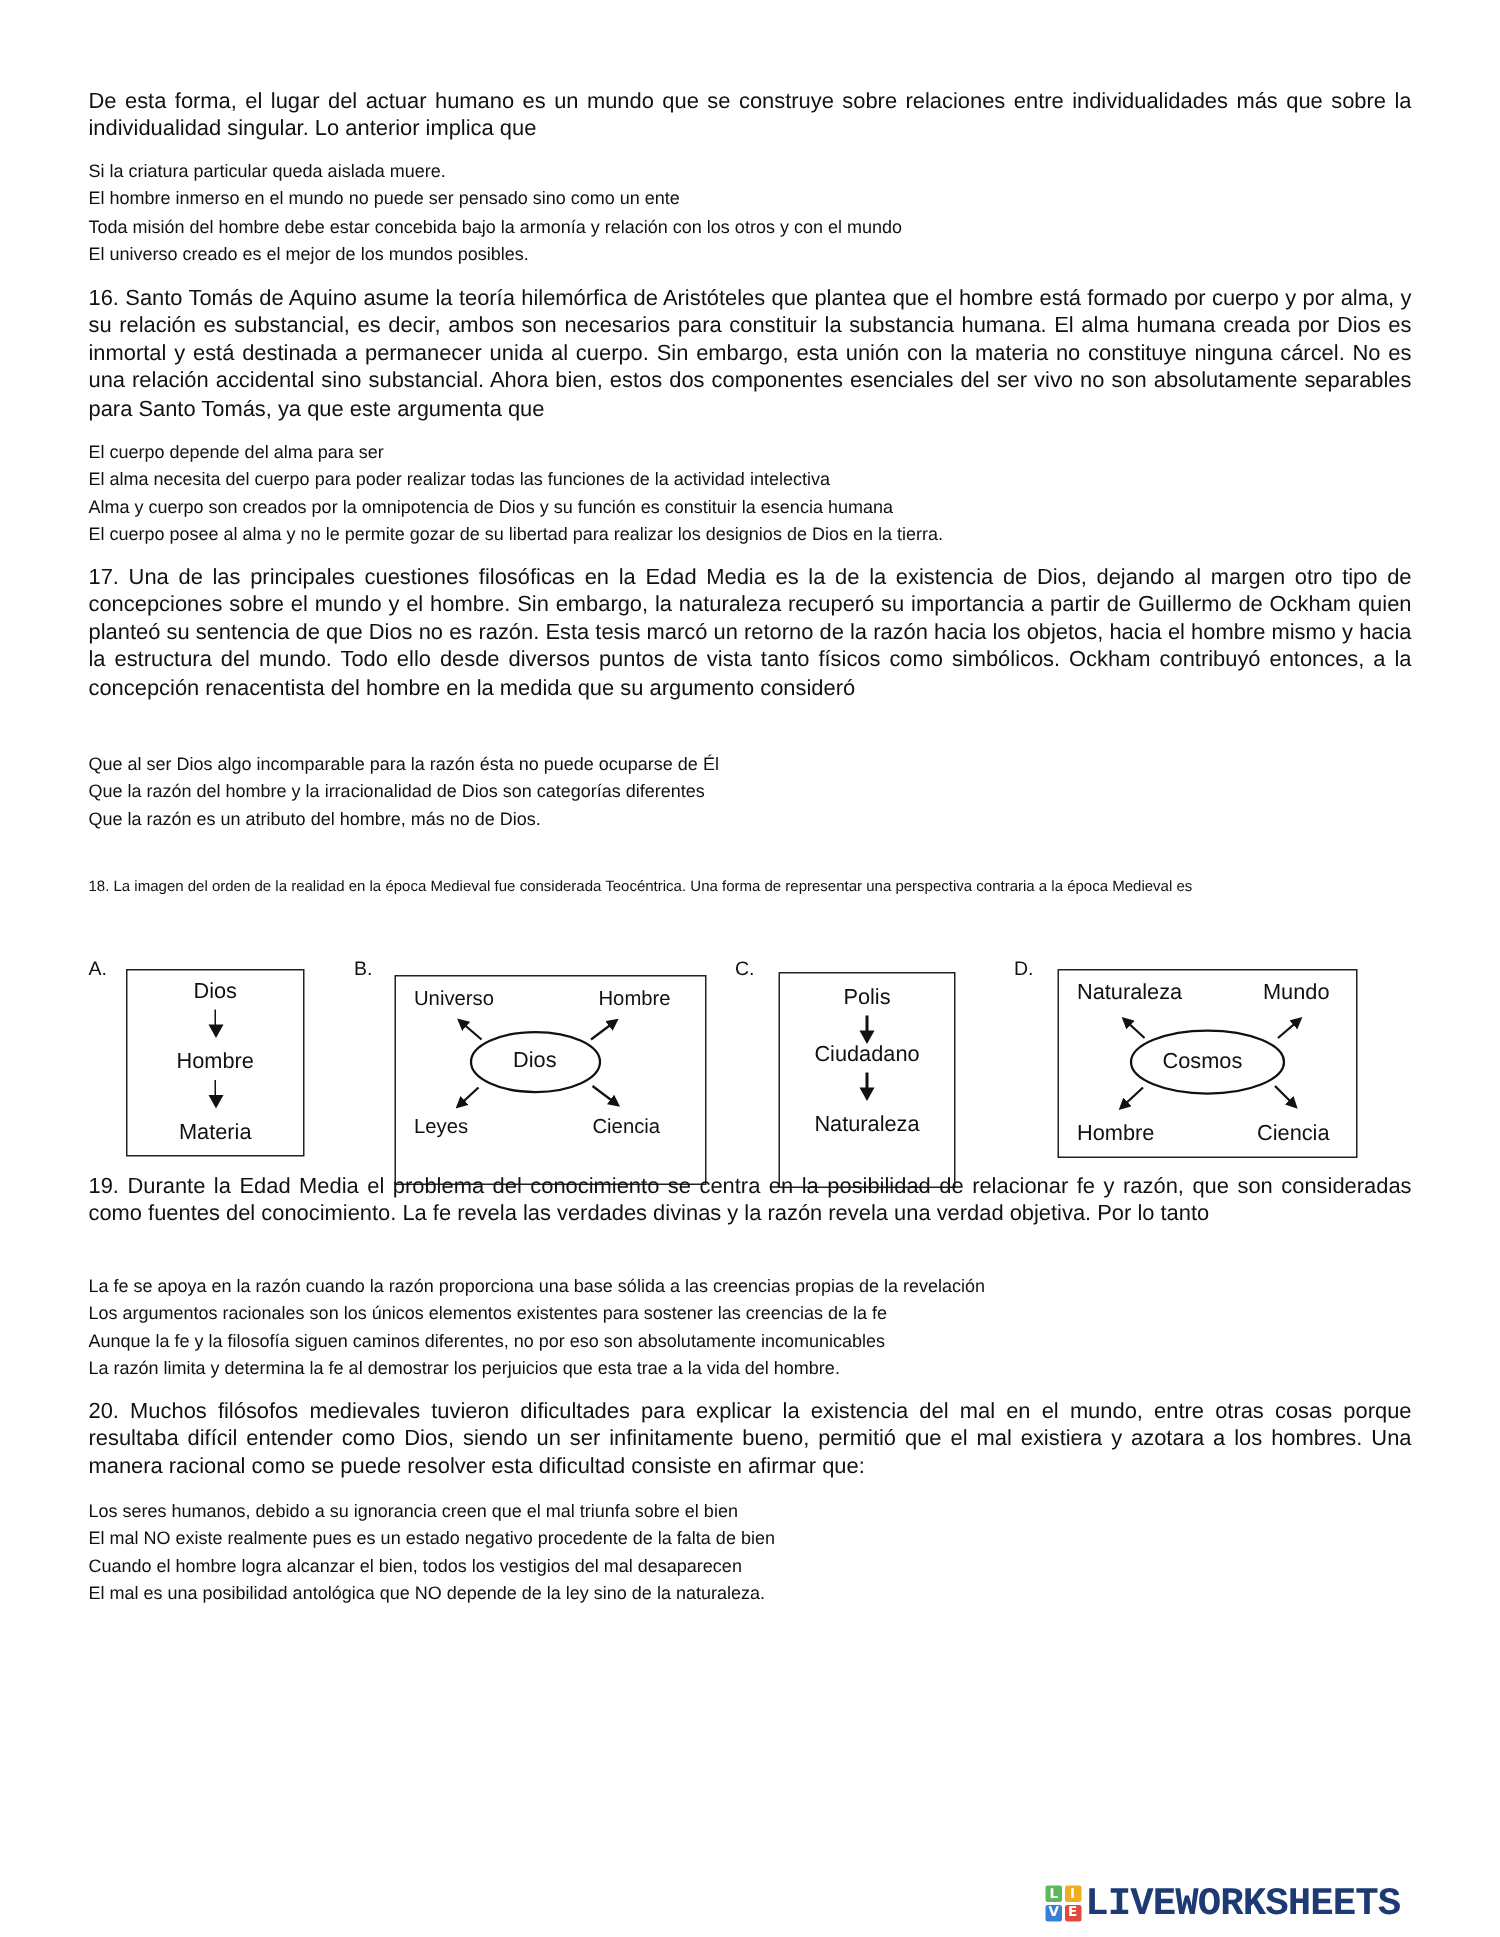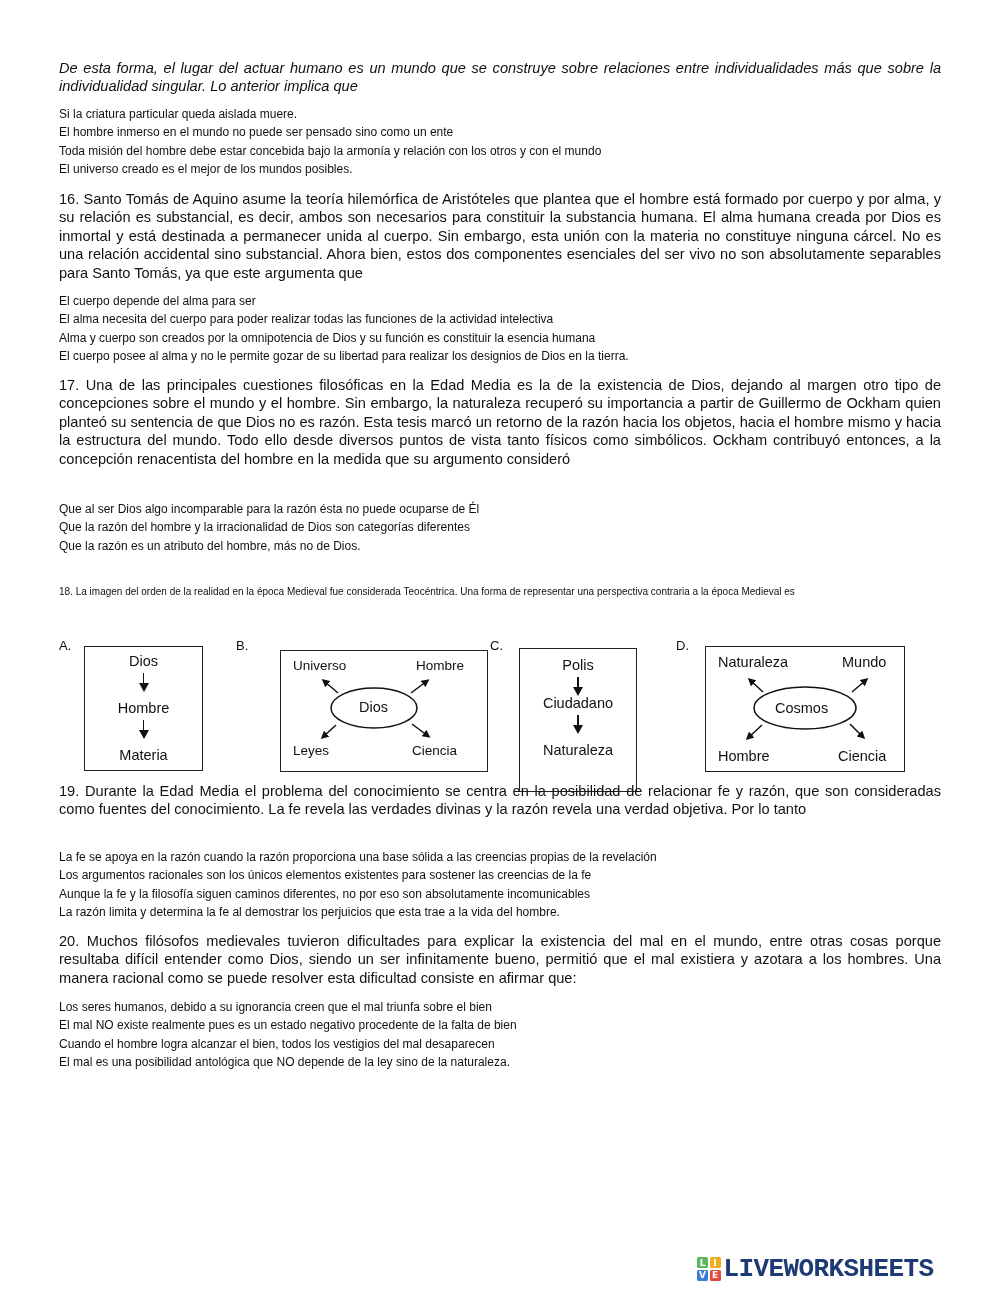--- a/index.html
+++ b/index.html
@@ -115,21 +115,21 @@
       font-family: Liberation Mono, monospace;
       font-weight: bold;
       font-size: 26px;
       letter-spacing: -0.6px;
       line-height: 30px;
     }
   </style>
 </head>
 <body>
 
-<div class="para" style="top:59px;font-style:italic;">De esta forma, el lugar del actuar humano es un mundo que se construye sobre relaciones entre individualidades más que sobre la individualidad singular. Lo anterior implica que</div>
+<div class="para" style="top:59px;">De esta forma, el lugar del actuar humano es un mundo que se construye sobre relaciones entre individualidades más que sobre la individualidad singular. Lo anterior implica que</div>
 <div class="opts" style="top:105px;">
   <span class="opt">Si la criatura particular queda aislada muere.</span>
   <span class="opt">El hombre inmerso en el mundo no puede ser pensado sino como un ente</span>
   <span class="opt">Toda misión del hombre debe estar concebida bajo la armonía y relación con los otros y con el mundo</span>
   <span class="opt">El universo creado es el mejor de los mundos posibles.</span>
 </div>
 
 <div class="para" style="top:190px;">16. Santo Tomás de Aquino asume la teoría hilemórfica de Aristóteles que plantea que el hombre está formado por cuerpo y por alma, y su relación es substancial, es decir, ambos son necesarios para constituir la substancia humana. El alma humana creada por Dios es inmortal y está destinada a permanecer unida al cuerpo. Sin embargo, esta unión con la materia no constituye ninguna cárcel. No es una relación accidental sino substancial. Ahora bien, estos dos componentes esenciales del ser vivo no son absolutamente separables para Santo Tomás, ya que este argumenta que</div>
 <div class="opts" style="top:292px;">
   <span class="opt">El cuerpo depende del alma para ser</span>
@@ -150,21 +150,21 @@
 <span class="opt-letter" style="left:59px; top:639px;">A.</span>
 <div class="diagram-box" style="left:84px; top:646px; width:119px; height:125px;">
   <div class="vlabel" style="top:6px;">Dios</div>
   <div class="varrow" style="top:26px;"></div>
   <div class="vlabel" style="top:53px;">Hombre</div>
   <div class="varrow" style="top:73px;"></div>
   <div class="vlabel" style="top:100px;">Materia</div>
 </div>
 
 <span class="opt-letter" style="left:236px; top:639px;">B.</span>
-<div class="diagram-box" style="left:280px; top:650px; width:208px; height:122px;text-align:right;">
+<div class="diagram-box" style="left:263px; top:650px; width:208px; height:140px;text-align:right;">
   <svg class="ellipse-svg" width="208" height="118">
     <defs>
       <marker id="ahB" markerWidth="8" markerHeight="8" refX="5" refY="4" orient="auto" markerUnits="userSpaceOnUse">
         <path d="M0,0 L8,4 L0,8 Z" fill="#111"></path>
       </marker>
     </defs>
     <ellipse cx="93" cy="57" rx="43" ry="20" fill="none" stroke="#111" stroke-width="1.5"></ellipse>
     <line x1="57" y1="42" x2="43" y2="30" stroke="#111" stroke-width="1.5" marker-end="url(#ahB)"></line>
     <line x1="130" y1="42" x2="146" y2="30" stroke="#111" stroke-width="1.5" marker-end="url(#ahB)"></line>
     <line x1="55" y1="74" x2="42" y2="86" stroke="#111" stroke-width="1.5" marker-end="url(#ahB)"></line>

